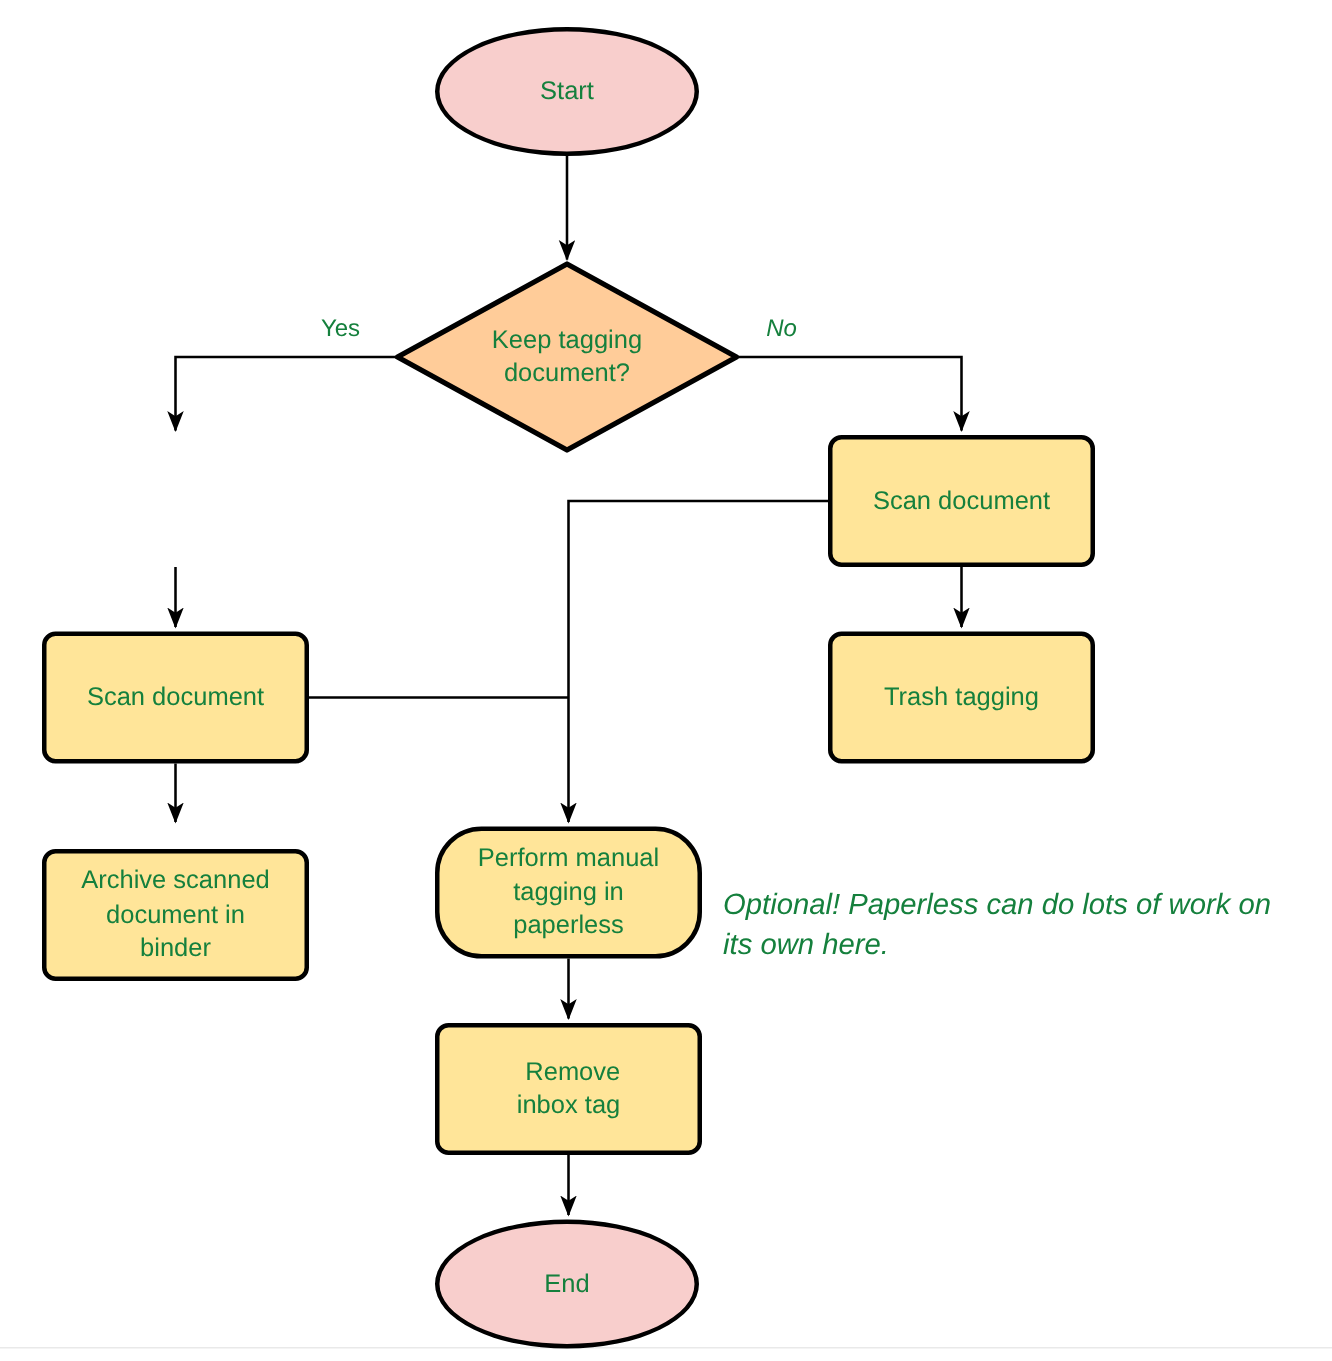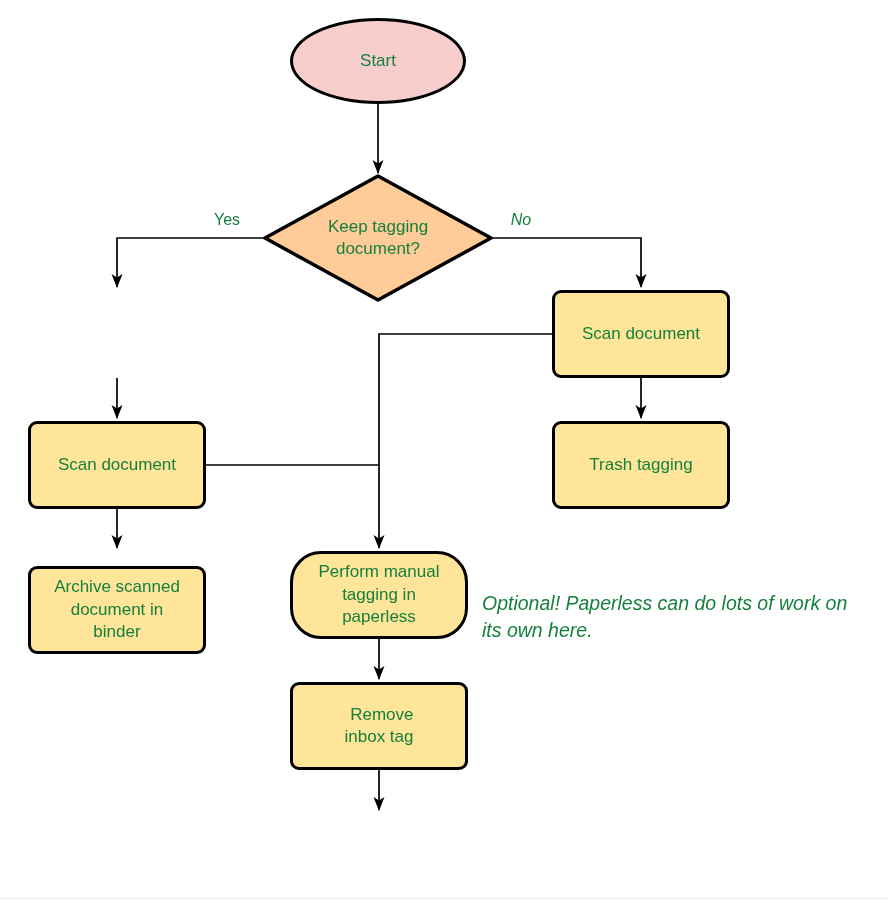--- a/index.html
+++ b/index.html
@@ -104,15 +104,16 @@
   <div class="node process" style="left: 290px; top: 551px; width: 178px; height: 88px; background: rgb(255, 229, 153); border-radius: 31px;">Perform manual
 tagging in
 paperless</div>
 
   <div class="note" style="left:482px;top:590px;width:420px;">Optional! Paperless can do lots of work on
 its own here.</div>
 
   <div class="node process" style="left: 290px; top: 682px; width: 178px; height: 88px; background: rgb(255, 229, 153); text-align: right;">Remove
 inbox tag</div>
 
+  <div class="node terminator" style="left: 290px; top: 813px; width: 176px; height: 86px; background: rgb(248, 206, 204);">End</div>
 
   <div class="bottom-rule"></div>
 </div>
 
 </body></html>

